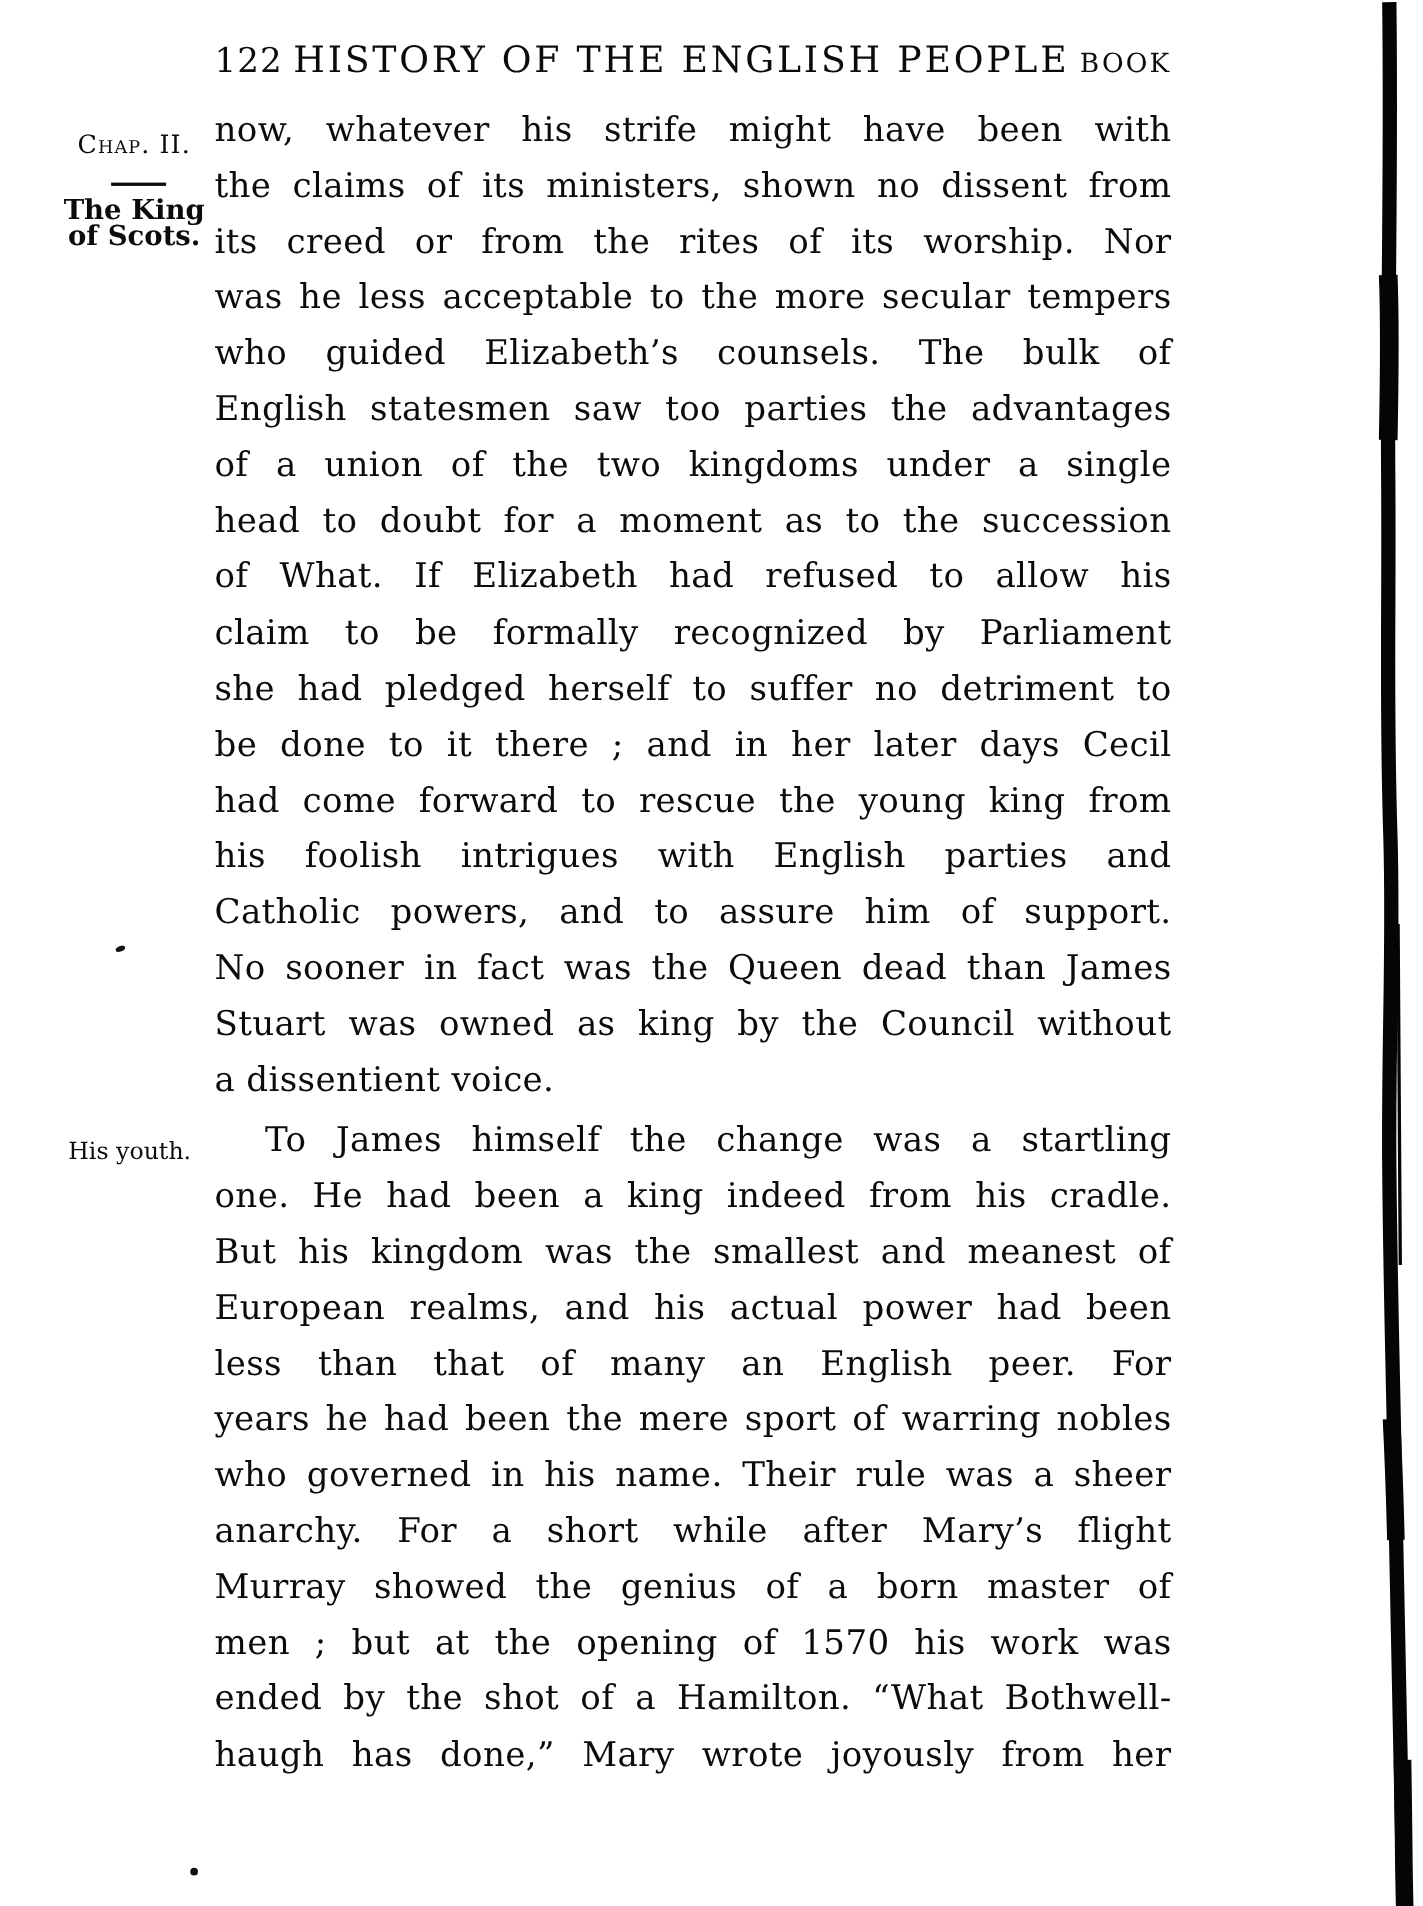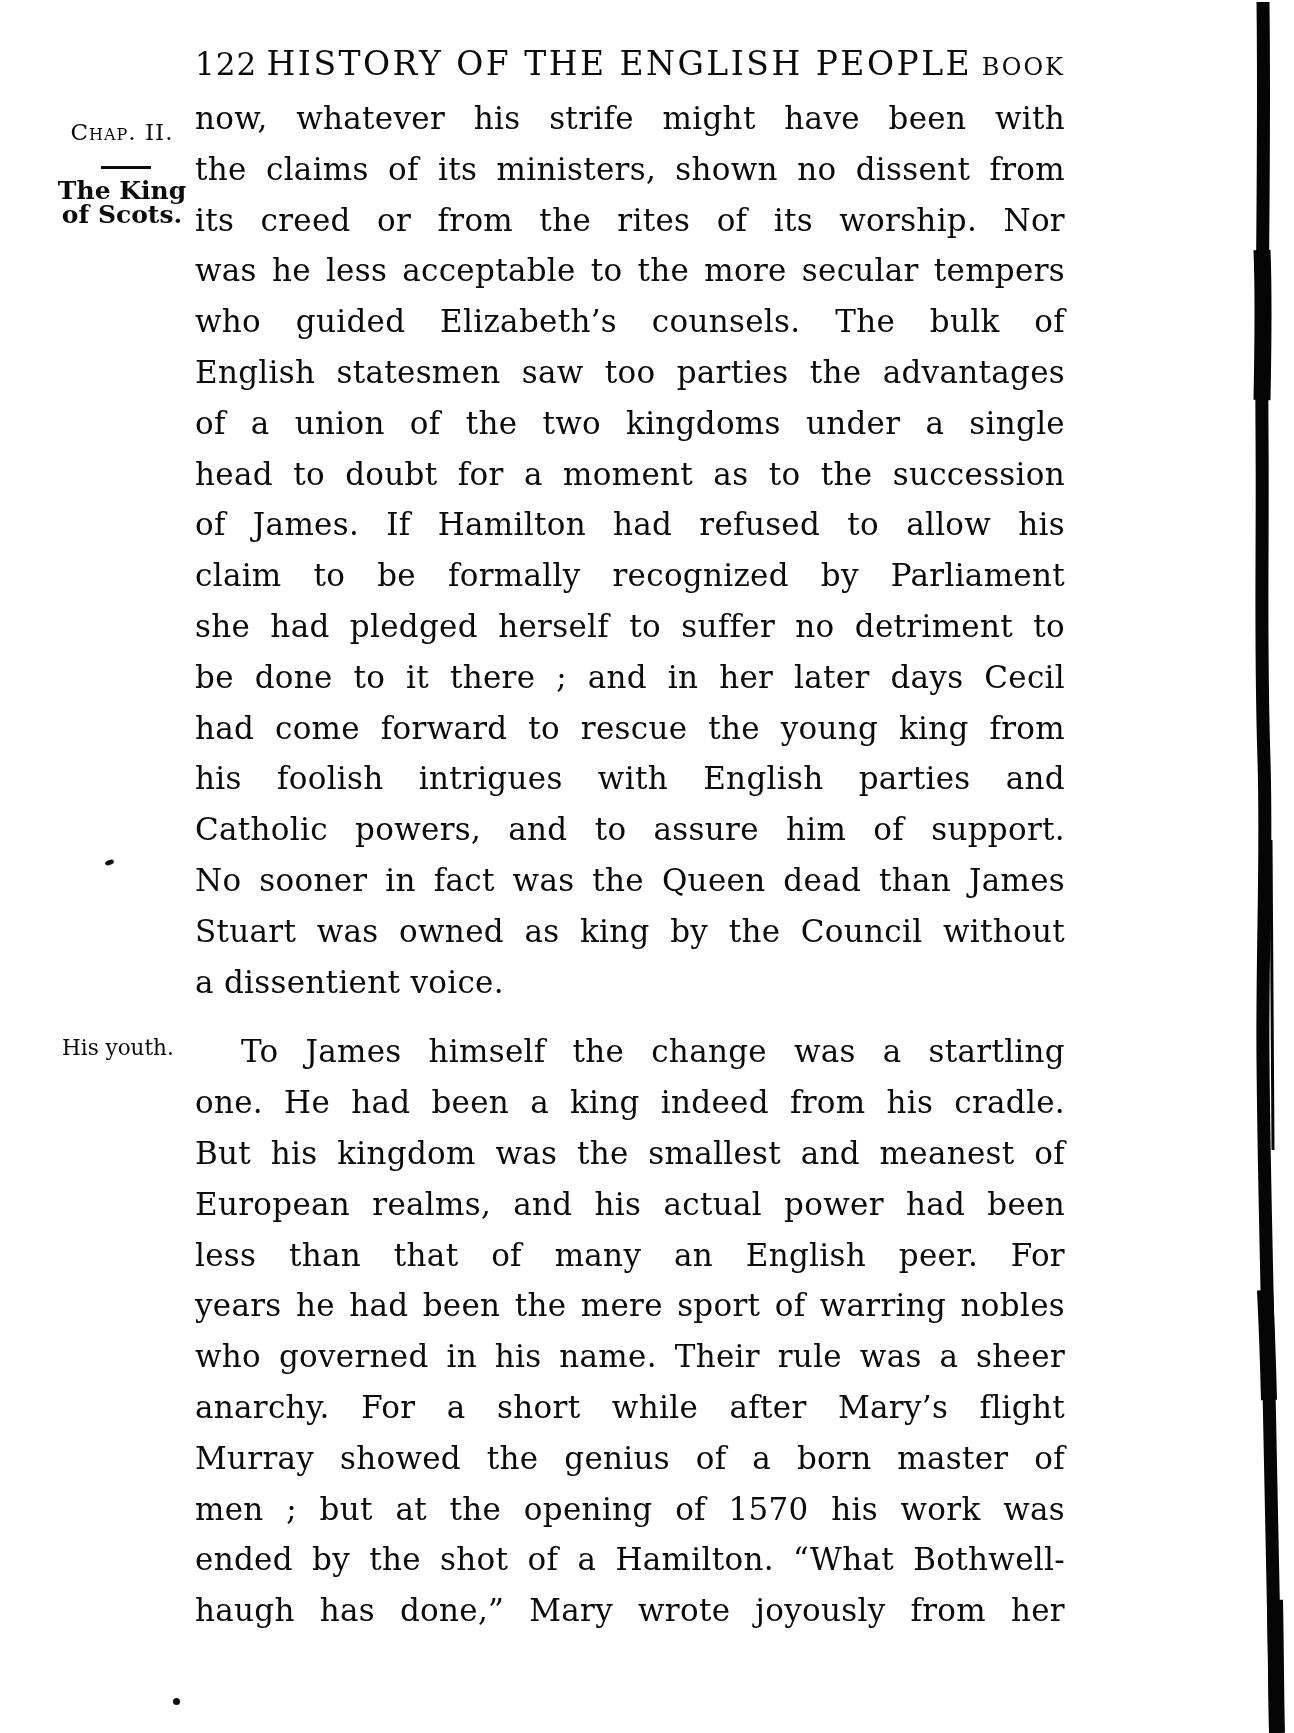--- a/index.html
+++ b/index.html
@@ -12,21 +12,21 @@
   }
   .page {
     position: relative;
     width: 1294px; height: 1733px;
     background: #ffffff;
   }
 
   
   .running-head {
     position: absolute;
-    left: 195px; top: 44px; width: 870px;
+    left: 195px; top: 34px; width: 870px;
     display: flex; align-items: baseline; justify-content: flex-end;
   }
   .page-number {
     font-size: 31px; letter-spacing: 1px; flex: 0 0 auto;
   }
   .running-title {
     font-size: 33px; letter-spacing: 2.5px; flex: 1 1 auto;
     text-align: center; white-space: nowrap;
   }
   .book-label {
@@ -45,21 +45,21 @@
   }
   .king-note { top: 179px; font-weight: 700; font-size: 25px; }
   .youth-note { top: 1036px; font-weight: 400; font-size: 21.5px; text-align: left; left: 62px; }
 
   
   .text-column {
     position: absolute; left: 195px; top: 93px; width: 870px;
     font-size: 31px; letter-spacing: 0.3px;
   }
   .para { margin: 0; }
-  .para2 { margin-top: 19px; }
+  .para2 { margin-top: 4px; }
   .line {
     height: 50.8px; line-height: 50.8px;
     text-align: justify; text-align-last: justify;
     white-space: normal;
   }
   .line.align-left { text-align-last: left; }
   .line.indent { padding-left: 46px; }
 
   
   .binding-edge { position: absolute; left: 1248px; top: 0; width: 46px; height: 1733px; }
@@ -91,21 +91,21 @@
   <div class="text-column">
     <div class="para para1">
       <div class="line">now, whatever his strife might have been with</div>
       <div class="line">the claims of its ministers, shown no dissent from</div>
       <div class="line">its creed or from the rites of its worship.  Nor</div>
       <div class="line">was he less acceptable to the more secular tempers</div>
       <div class="line">who guided Elizabeth’s counsels.  The bulk of</div>
       <div class="line">English statesmen saw too parties the advantages</div>
       <div class="line">of a union of the two kingdoms under a single</div>
       <div class="line">head to doubt for a moment as to the succession</div>
-      <div class="line">of James.  If Hamilton had refused to allow his</div>
+      <div class="line">of What.  If Elizabeth had refused to allow his</div>
       <div class="line">claim to be formally recognized by Parliament</div>
       <div class="line">she had pledged herself to suffer no detriment to</div>
       <div class="line">be done to it there ;  and in her later days Cecil</div>
       <div class="line">had come forward to rescue the young king from</div>
       <div class="line">his foolish intrigues with English parties and</div>
       <div class="line">Catholic powers, and to assure him of support.</div>
       <div class="line">No sooner in fact was the Queen dead than James</div>
       <div class="line">Stuart was owned as king by the Council without</div>
       <div class="line align-left">a dissentient voice.</div>
     </div>

